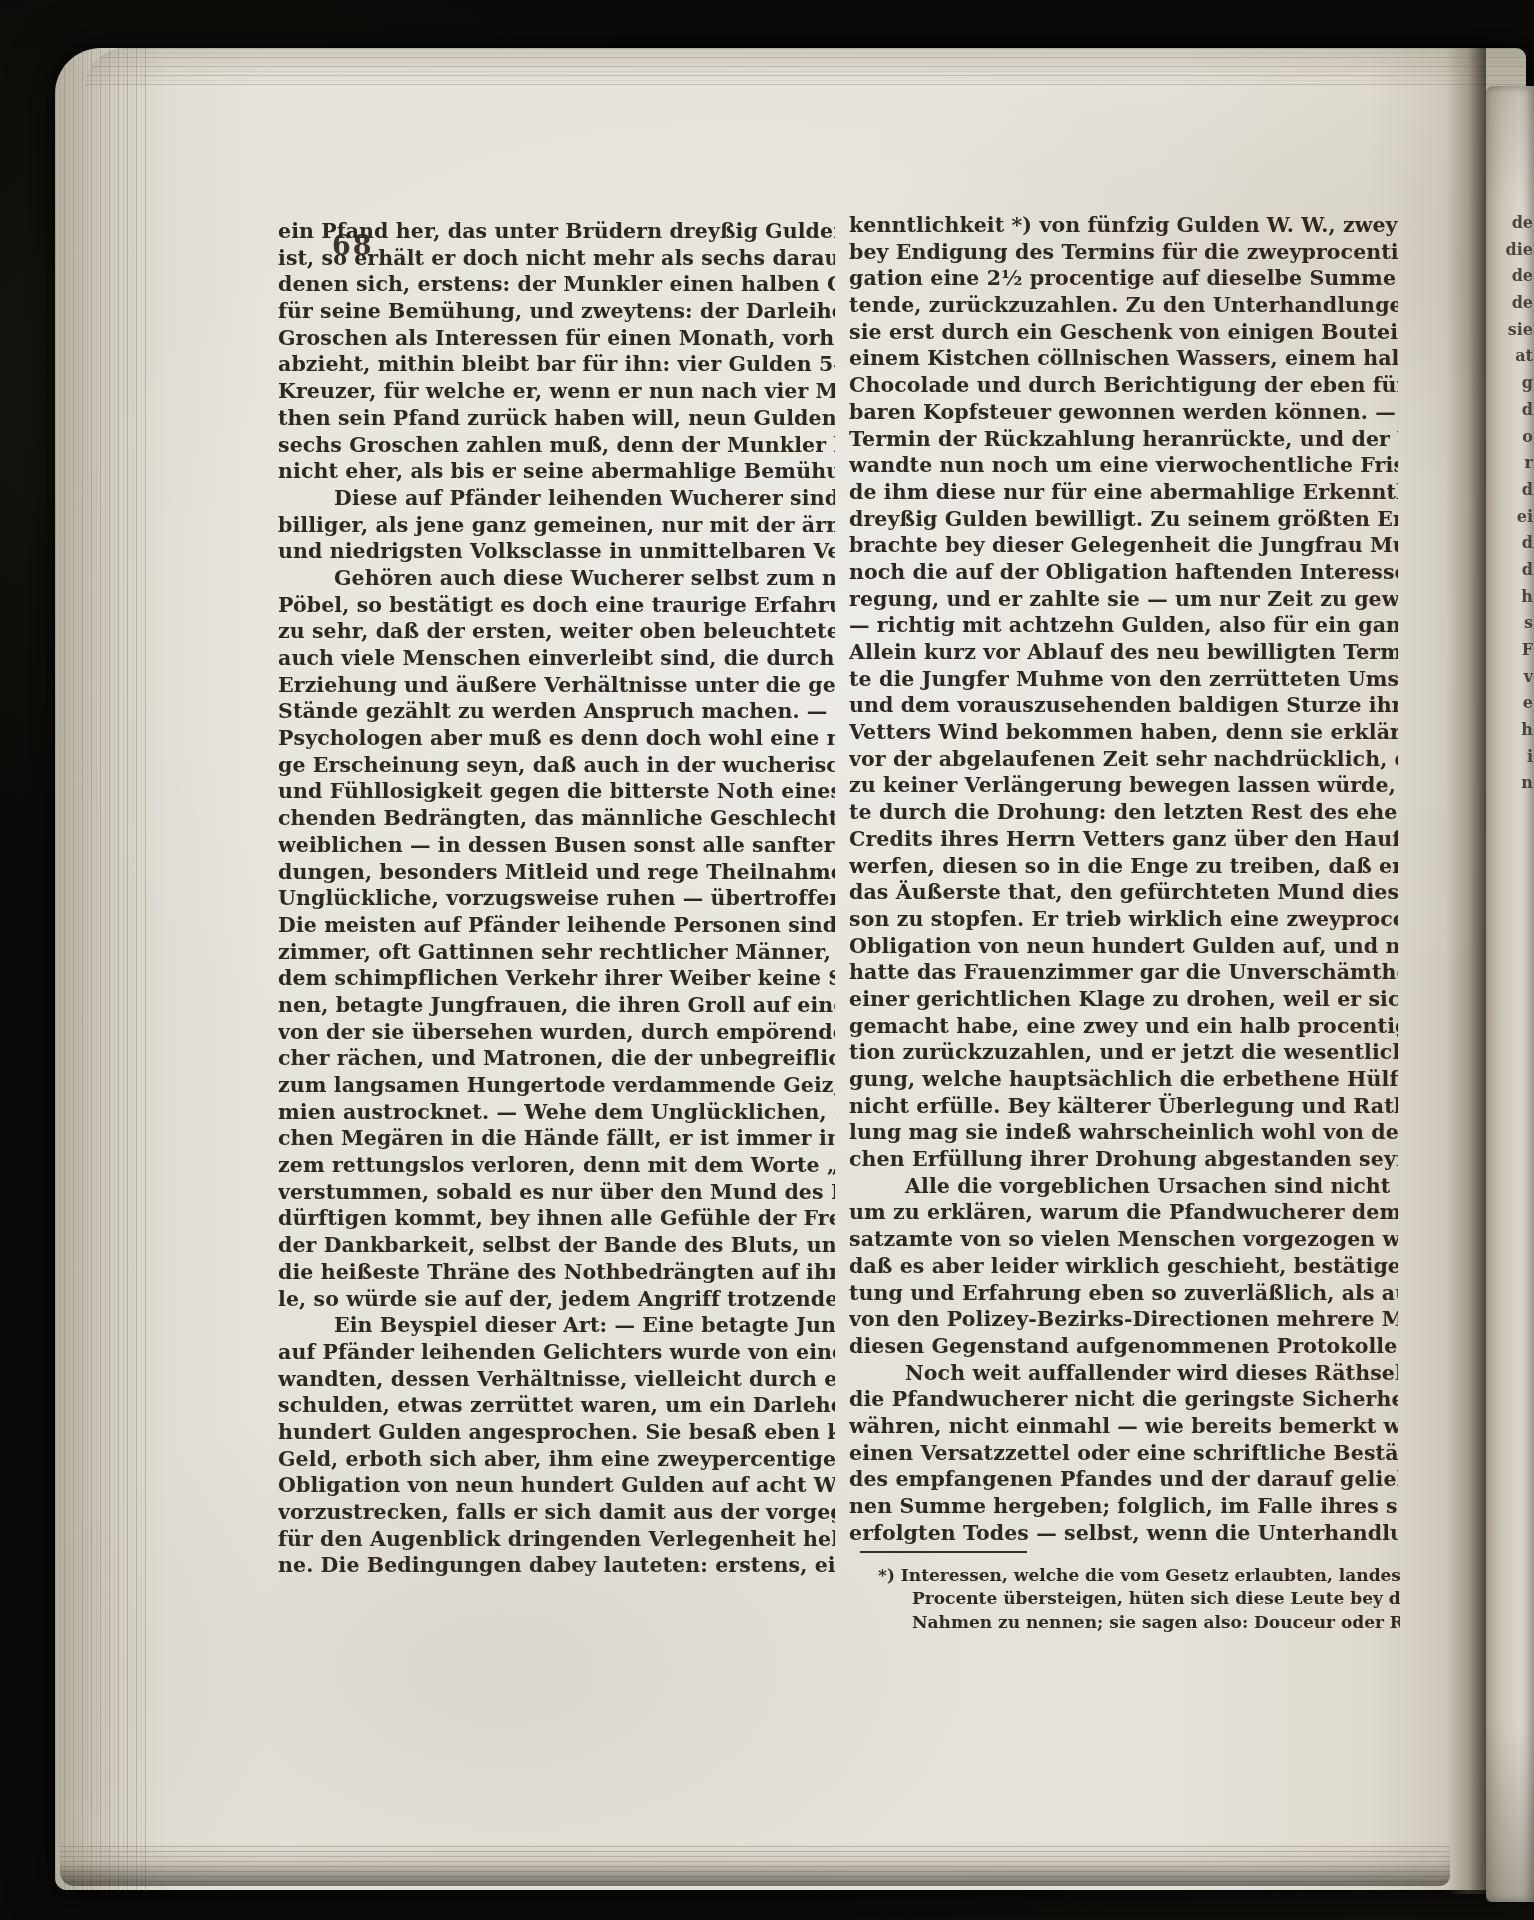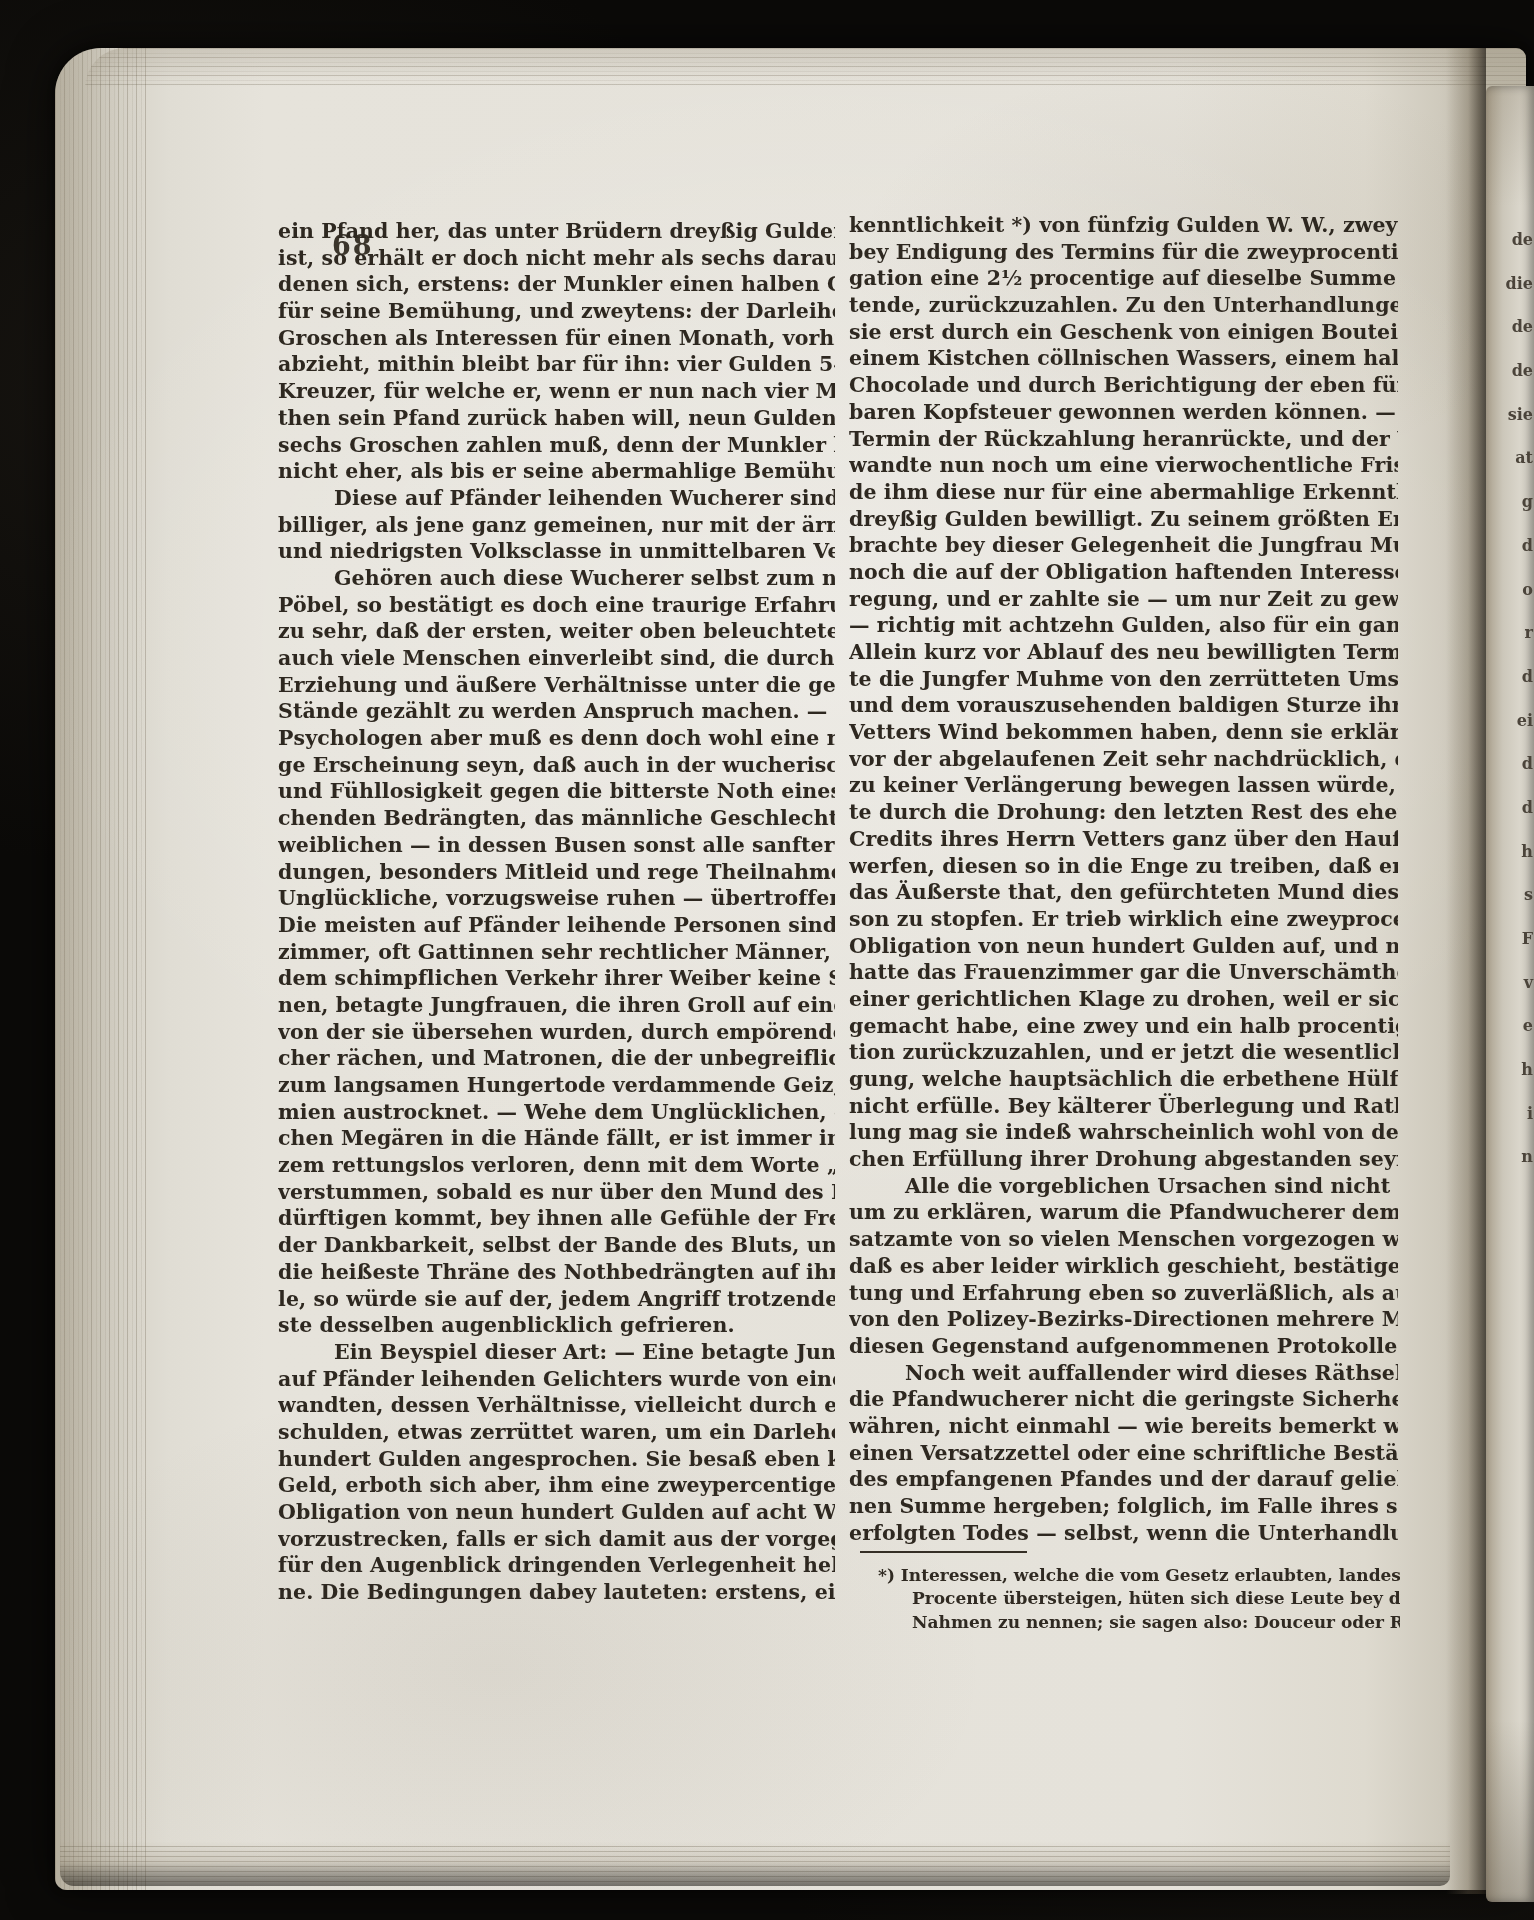--- a/index.html
+++ b/index.html
@@ -60,21 +60,21 @@
     position:absolute;left:1486px;top:86px;width:48px;height:1816px;
     background:
       linear-gradient(180deg, rgba(130,118,96,0.25), transparent 120px, transparent 90%, rgba(80,70,54,0.35)),
       linear-gradient(90deg,#a99f8c,#ccc7ba 35%,#dad6cb 70%,#d5d1c5);
     border-radius:6px 0 0 6px;
     box-shadow:-4px 0 10px rgba(0,0,0,0.35) inset;
   }
   .fragments{position:absolute;right:0;top:124px;width:30px;}
   .fragment{
     height:26.7px;line-height:26.7px;font-size:16px;font-weight:600;color:#4b443a;
-    text-align:right;overflow:hidden;white-space:nowrap;padding-right:1px;margin-top:17px;
+    text-align:right;overflow:hidden;white-space:nowrap;padding-right:1px;
   }
   
   .page-number{
     position:absolute;left:277px;top:182px;font-size:27px;font-weight:600;
     color:#3b352b;letter-spacing:2px;
   }
   .col{position:absolute;color:#2e2820;}
   .col-left {left:278px;top:218px;width:557px;}
   .col-right{left:849px;top:212px;width:549px;}
   .line{
@@ -138,21 +138,20 @@
         <div class="line">cher rächen, und Matronen, die der unbegreiflichste, sie</div>
         <div class="line">zum langsamen Hungertode verdammende Geiz, zu Mu-</div>
         <div class="line">mien austrocknet. — Wehe dem Unglücklichen, der sol-</div>
         <div class="line">chen Megären in die Hände fällt, er ist immer in Kur-</div>
         <div class="line">zem rettungslos verloren, denn mit dem Worte „Geld“</div>
         <div class="line">verstummen, sobald es nur über den Mund des Hülfebe-</div>
         <div class="line">dürftigen kommt, bey ihnen alle Gefühle der Freundschaft,</div>
         <div class="line">der Dankbarkeit, selbst der Bande des Bluts, und wenn</div>
         <div class="line">die heißeste Thräne des Nothbedrängten auf ihr Herz fie-</div>
         <div class="line">le, so würde sie auf der, jedem Angriff trotzenden Eiskru-</div>
-        <div class="line last">ste desselben augenblicklich gefrieren.</div>
         <div class="line indent">Ein Beyspiel dieser Art: — Eine betagte Jungfrau des</div>
         <div class="line">auf Pfänder leihenden Gelichters wurde von einem Anver-</div>
         <div class="line">wandten, dessen Verhältnisse, vielleicht durch eigenes Ver-</div>
         <div class="line">schulden, etwas zerrüttet waren, um ein Darlehen von vier</div>
         <div class="line">hundert Gulden angesprochen. Sie besaß eben kein bares</div>
         <div class="line">Geld, erboth sich aber, ihm eine zweypercentige Ärarial-</div>
         <div class="line">Obligation von neun hundert Gulden auf acht Wochen</div>
         <div class="line">vorzustrecken, falls er sich damit aus der vorgegebenen nur</div>
         <div class="line">für den Augenblick dringenden Verlegenheit helfen kön-</div>
         <div class="line">ne. Die Bedingungen dabey lauteten: erstens, eine Er-</div>

